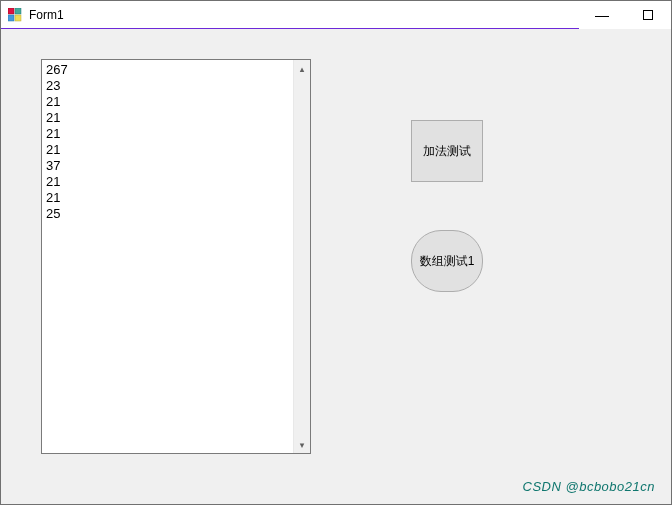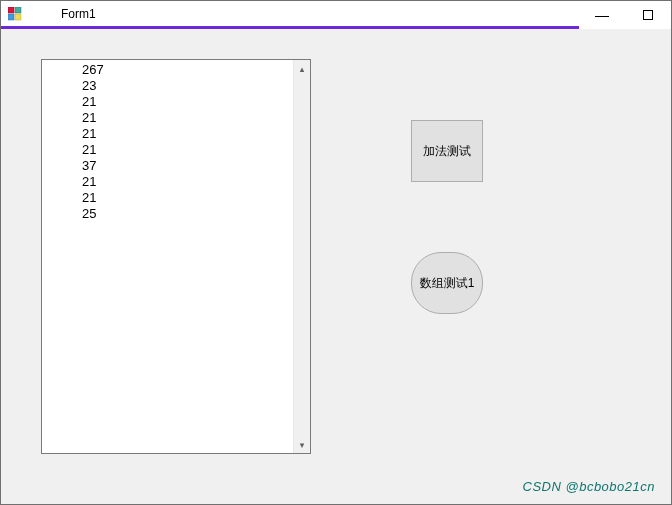--- a/index.html
+++ b/index.html
@@ -18,26 +18,25 @@
     }
     .window {
       width: 672px;
       height: 505px;
       border: 1px solid #707070;
       background: #f0f0f0;
     }
     .titlebar {
       height: 28px;
       background: #fff;
-      border-bottom: 3px solid #6d28d9;
+      border-bottom: 1px solid #6d28d9;
       display: flex;
       align-items: center;
       padding-left: 6px;
       position: relative;
-      gap: 32px;
     }
     .titlebar-icon {
       width: 16px;
       height: 16px;
       margin-right: 6px;
       display: inline-flex;
       align-items: center;
       justify-content: center;
     }
     .titlebar-title {
@@ -76,21 +75,20 @@
     }
     .textbox-wrap {
       position: absolute;
       left: 40px;
       top: 30px;
       width: 270px;
       height: 395px;
       border: 1px solid #7a7a7a;
       background: #fff;
       display: flex;
-      padding-left: 36px;
     }
     .textbox {
       flex: 1;
       padding: 2px 4px;
       font-size: 13px;
       font-family: "SimSun", "Microsoft YaHei", sans-serif;
       line-height: 16px;
       white-space: pre;
       overflow: hidden;
     }
@@ -183,20 +181,20 @@
         <div class="scroll-arrow">▴</div>
         <div class="scroll-track"></div>
         <div class="scroll-arrow">▾</div>
       </div>
     </div>
 
     <div class="btn" style="left:410px; top:50px;">
       <span>加法测试</span>
     </div>
 
-    <div class="btn" style="left:410px; top:182px;border-radius:30px;">
+    <div class="btn" style="left:410px; top:160px;border-radius:30px;">
       <span>数组测试1</span>
     </div>
 
 
     <div class="watermark">CSDN @bcbobo21cn</div>
   </div>
 </div>
 
 </body></html>

